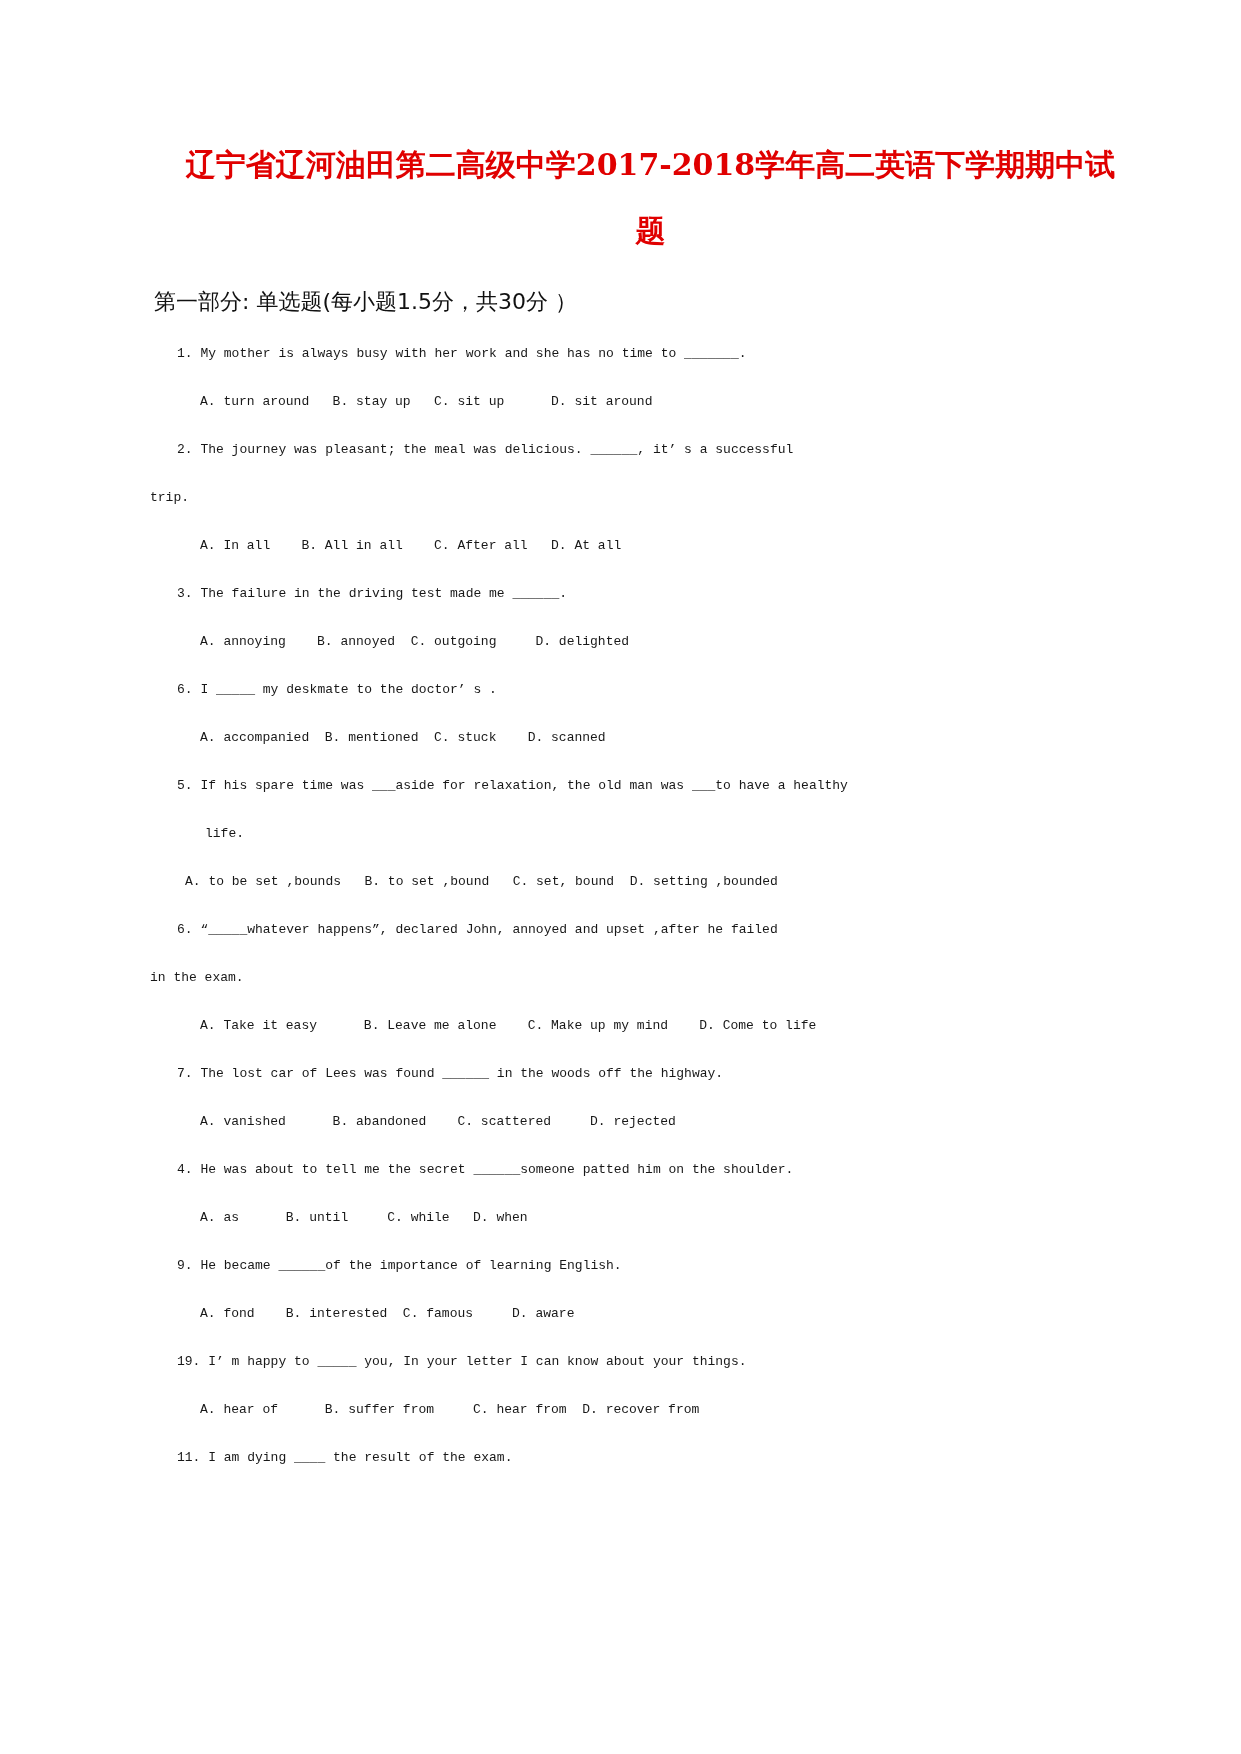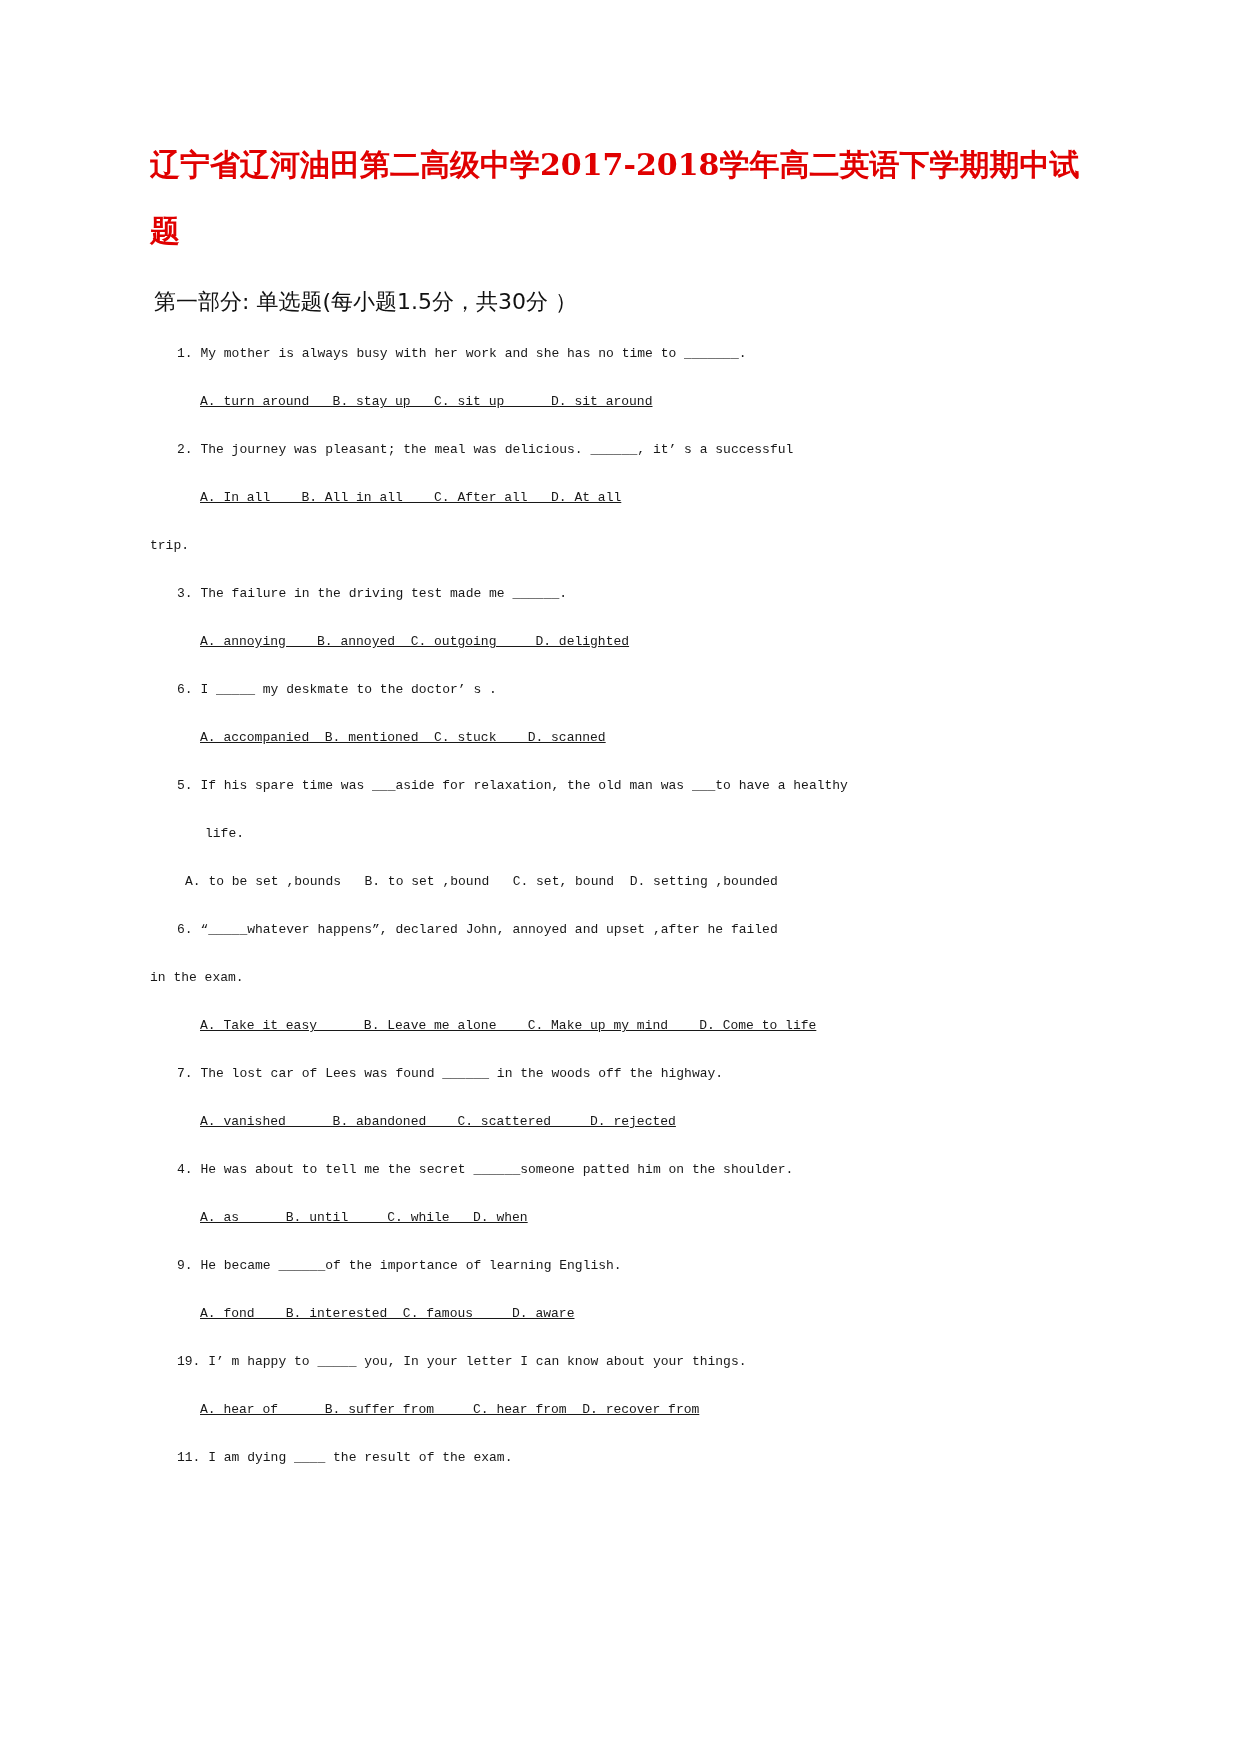--- a/index.html
+++ b/index.html
@@ -12,21 +12,21 @@
     width: 1241px;
     min-height: 1754px;
     background: #ffffff;
     box-sizing: border-box;
     padding: 132px 90px 60px 150px;
     font-family: "Liberation Mono", "DejaVu Sans Mono", monospace;
     color: #181818;
   }
   .title {
     margin: 0 0 16px 0;
-    text-align: left;
+    text-align: center;
     font-family: "DejaVu Serif", "Liberation Serif", serif;
     font-weight: 700;
     font-size: 30px;
     line-height: 66px;
   }
   .title-line {
     display: block;
   }
   .section-header {
     font-family: "DejaVu Sans", "Liberation Sans", sans-serif;
@@ -38,42 +38,42 @@
   }
   .exam-body {
     font-size: 13px;
   }
   .line {
     line-height: 48px;
     white-space: pre-wrap;
     font-weight: 500;
   }
   .line.stem      { padding-left: 27px; }
-  .line.options   { padding-left: 50px; text-decoration: underline; }
+  .line.options   { padding-left: 50px; }
   .line.options-sm{ padding-left: 35px; }
   .line.cont      { padding-left: 0; }
   .line.cont-ind  { padding-left: 55px; }
 </style>
 </head>
 <body>
 
 <div class="page">
   <h1 class="title" style="color: rgb(224, 0, 0);">
     <span class="title-line">辽宁省辽河油田第二高级中学2017-2018学年高二英语下学期期中试</span>
     <span class="title-line">题</span>
   </h1>
 
   <div class="section-header">第一部分: 单选题(每小题1.5分，共30分 ）</div>
 
   <div class="exam-body">
       <div class="line stem">1. My mother is always busy with her work and she has no time to _______.</div>
       <div class="line options">A. turn around   B. stay up   C. sit up      D. sit around</div>
       <div class="line stem">2. The journey was pleasant; the meal was delicious. ______, it’ s a successful</div>
+      <div class="line cont">trip.</div>
       <div class="line options">A. In all    B. All in all    C. After all   D. At all</div>
-      <div class="line cont">trip.</div>
       <div class="line stem">3. The failure in the driving test made me ______.</div>
       <div class="line options">A. annoying    B. annoyed  C. outgoing     D. delighted</div>
       <div class="line stem">6. I _____ my deskmate to the doctor’ s .</div>
       <div class="line options">A. accompanied  B. mentioned  C. stuck    D. scanned</div>
       <div class="line stem">5. If his spare time was ___aside for relaxation, the old man was ___to have a healthy</div>
       <div class="line cont-ind">life.</div>
       <div class="line options-sm">A. to be set ,bounds   B. to set ,bound   C. set, bound  D. setting ,bounded</div>
       <div class="line stem">6. “_____whatever happens”, declared John, annoyed and upset ,after he failed</div>
       <div class="line cont">in the exam.</div>
       <div class="line options">A. Take it easy      B. Leave me alone    C. Make up my mind    D. Come to life</div>

